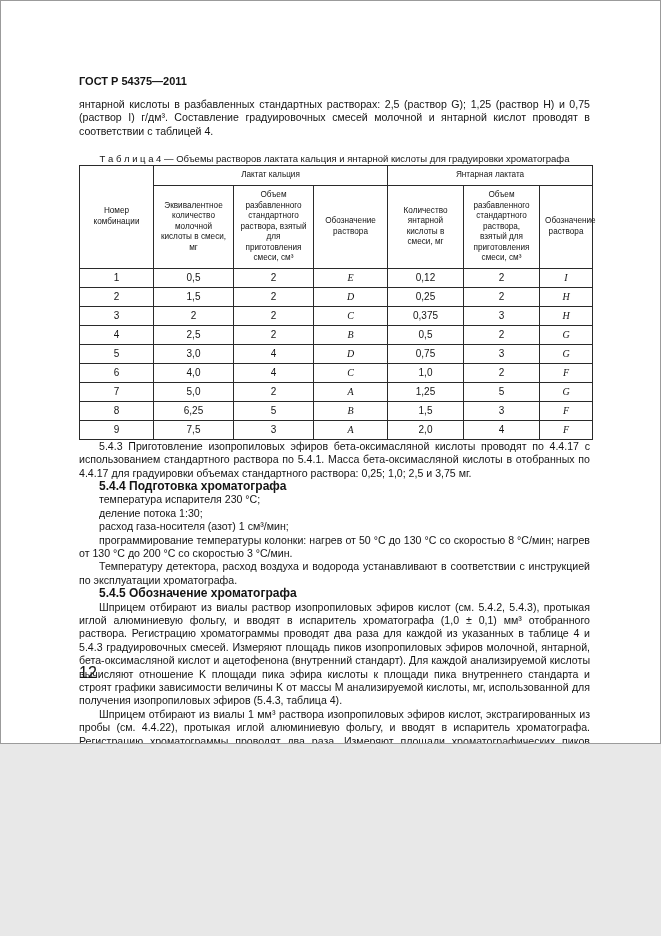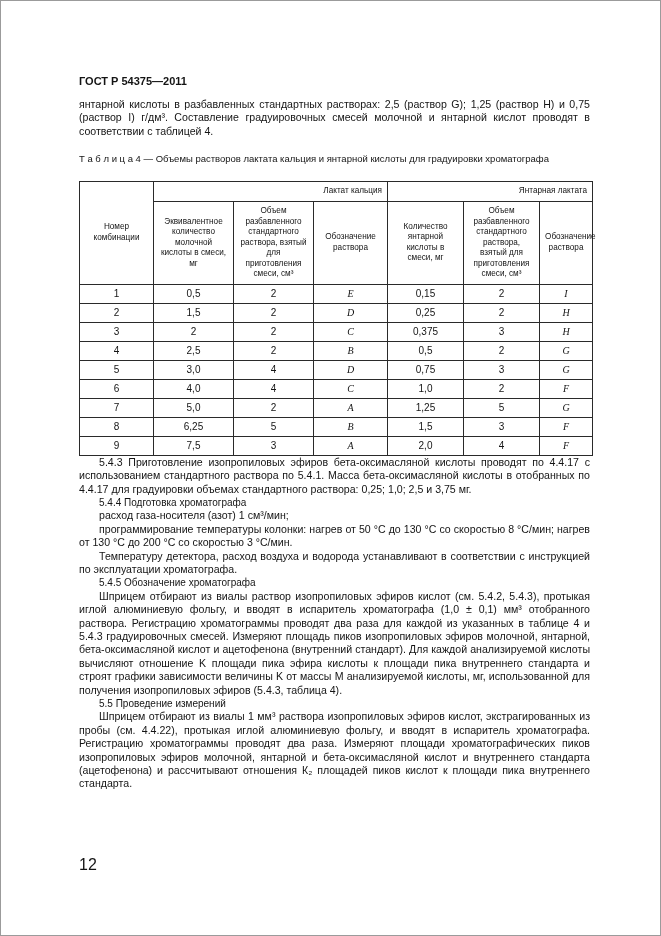--- a/index.html
+++ b/index.html
@@ -1,19 +1,19 @@
 <!DOCTYPE html>
 <html><head>
 <meta charset="utf-8">
 <style>
   html, body { margin:0; padding:0; background:#e8e8e8; }
   .page {
     position: relative;
     width: 661px;
-    height: 936px;
+    height: 744px;
     margin: 0 auto;
     background: #ffffff;
     border: 1px solid #9b9b9b;
     box-sizing: border-box;
     padding: 74px 70px 0 78px;
     font-family: "Liberation Sans", sans-serif;
     color: #141414;
     overflow: hidden;
   }
   .doc-header {
@@ -22,49 +22,50 @@
     margin-bottom: 11px;
   }
   p.body {
     font-size: 10.6px;
     line-height: 13.4px;
     text-align: justify;
     margin: 0;
   }
   .indent { text-indent: 20px; }
   .heading {
-    font-weight: normal;
-    font-size: 10px;
+    font-weight: bold;
+    font-size: 12px;
     line-height: 13.4px;
     text-indent: 20px;
     margin: 0;
   }
   .caption {
     font-size: 9.5px;
     line-height: 12px;
     margin-top: 15px;
-    margin-bottom: 16px;
+    margin-bottom: 0;
+    text-align: center;
   }
   table.gost {
     width: 100%;
     border-collapse: collapse;
     table-layout: fixed;
   }
   table.gost th, table.gost td {
     border: 1px solid #2a2a2a;
     box-sizing: border-box;
   }
   table.gost th {
     font-weight: normal;
     font-size: 8.2px;
     line-height: 10.5px;
     padding: 4px 5px;
     vertical-align: middle;
   }
-  th.grp { text-align: right; height: 20px; }
+  th.grp { text-align: center; height: 20px; }
   th.lft { text-align: center; }
   th.ctr { }
   table.gost td {
     font-size: 10px;
     line-height: 12px;
     text-align: center;
     padding: 3px 2px;
     height: 13px;
     vertical-align: middle;
   }
@@ -116,21 +117,21 @@
         <th class="lft">Объем разбавленного стандартного раствора, взятый для приготовления смеси, см³</th>
         <th class="ctr">Обозначение раствора</th>
       </tr>
     </thead>
     <tbody>
         <tr>
           <td>1</td>
           <td>0,5</td>
           <td>2</td>
           <td class="desig">E</td>
-          <td>0,15</td>
+          <td>0,12</td>
           <td>2</td>
           <td class="desig">I</td>
         </tr>
         <tr>
           <td>2</td>
           <td>1,5</td>
           <td>2</td>
           <td class="desig">D</td>
           <td>0,25</td>
           <td>2</td>
@@ -199,26 +200,27 @@
           <td>4</td>
           <td class="desig">F</td>
         </tr>
       </tbody>
   </table>
 
   <p class="body indent after-table">5.4.3 Приготовление изопропиловых эфиров бета-оксимасляной кислоты проводят по 4.4.17 с использованием стандартного раствора по 5.4.1. Масса бета-оксимасляной кислоты в отобранных по 4.4.17 для градуировки объемах стандартного раствора: 0,25; 1,0; 2,5 и 3,75 мг.</p>
 
   <p class="heading">5.4.4 Подготовка хроматографа</p>
   <div>
+    <p class="body indent">температура испарителя 230 °С;</p>
+    <p class="body indent">деление потока 1:30;</p>
     <p class="body indent">расход газа-носителя (азот) 1 см³/мин;</p>
     <p class="body indent">программирование температуры колонки: нагрев от 50 °С до 130 °С со скоростью 8 °С/мин; нагрев от 130 °С до 200 °С со скоростью 3 °С/мин.</p>
   </div>
   <p class="body indent">Температуру детектора, расход воздуха и водорода устанавливают в соответствии с инструкцией по эксплуатации хроматографа.</p>
 
   <p class="heading">5.4.5 Обозначение хроматографа</p>
   <p class="body indent">Шприцем отбирают из виалы раствор изопропиловых эфиров кислот (см. 5.4.2, 5.4.3), протыкая иглой алюминиевую фольгу, и вводят в испаритель хроматографа (1,0 ± 0,1) мм³ отобранного раствора. Регистрацию хроматограммы проводят два раза для каждой из указанных в таблице 4 и 5.4.3 градуировочных смесей. Измеряют площадь пиков изопропиловых эфиров молочной, янтарной, бета-оксимасляной кислот и ацетофенона (внутренний стандарт). Для каждой анализируемой кислоты вычисляют отношение K площади пика эфира кислоты к площади пика внутреннего стандарта и строят графики зависимости величины K от массы M анализируемой кислоты, мг, использованной для получения изопропиловых эфиров (5.4.3, таблица 4).</p>
 
-  <p class="heading">5.5 Проведение измерений</p>
   <p class="body indent">Шприцем отбирают из виалы 1 мм³ раствора изопропиловых эфиров кислот, экстрагированных из пробы (см. 4.4.22), протыкая иглой алюминиевую фольгу, и вводят в испаритель хроматографа. Регистрацию хроматограммы проводят два раза. Измеряют площади хроматографических пиков изопропиловых эфиров молочной, янтарной и бета-оксимасляной кислот и внутреннего стандарта (ацетофенона) и рассчитывают отношения К₂ площадей пиков кислот к площади пика внутреннего стандарта.</p>
 
   <div class="page-number">12</div>
 
 </div>
 
 </body></html>

